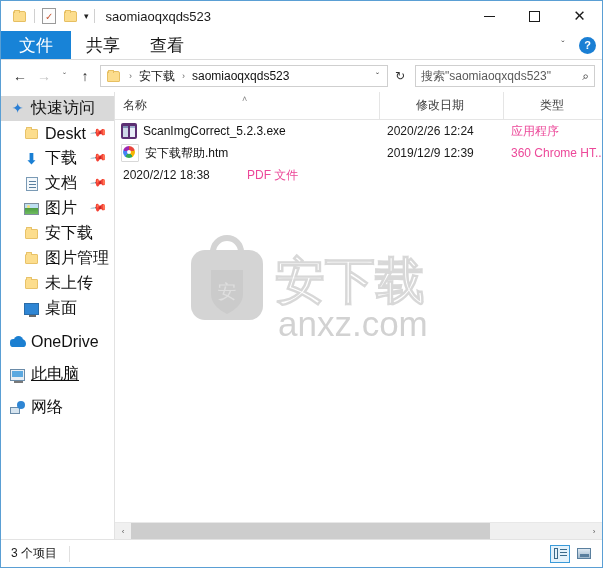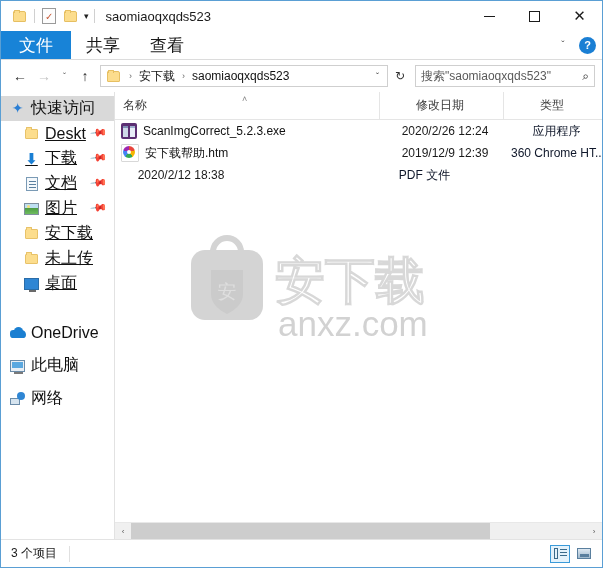--- a/index.html
+++ b/index.html
@@ -301,21 +301,21 @@
     padding-left: 14px;
     position: relative;
     font-size: 12px;
     color: #111;
     white-space: nowrap;
   }
   .sb-item.root { padding-left: 8px; }
   .sb-item.sel {
     background: #d9d9d9;
   }
-  .sb-item.indent { padding-left: 22px; text-decoration: underline; }
+  .sb-item.indent { padding-left: 22px; }
   .sb-ico {
     width: 17px;
     min-width: 17px;
     height: 15px;
     margin-right: 5px;
     position: relative;
     display: flex;
     align-items: center;
     justify-content: center;
   }
@@ -454,21 +454,20 @@
   }
 
   
   .filepane {
     flex: 1;
     display: flex;
     flex-direction: column;
     min-width: 0;
     position: relative;
     background: #ffffff;
-    text-align: center;
   }
   .colheader {
     height: 27px;
     min-height: 27px;
     display: flex;
     align-items: center;
     border-bottom: 1px solid #e5e5e5;
     position: relative;
     background: #ffffff;
   }
@@ -520,21 +519,21 @@
     min-width: 124px;
     padding-left: 8px;
     box-sizing: border-box;
     color: #1a1a1a;
     white-space: nowrap;
   }
   .cell-type {
     flex: 1;
     padding-left: 8px;
     box-sizing: border-box;
-    color: #0f172a;
+    color: #ec4899;
     white-space: nowrap;
     overflow: hidden;
   }
   .fico {
     width: 16px; min-width: 16px;
     height: 16px;
     margin-right: 6px;
     position: relative;
   }
   
@@ -824,43 +823,49 @@
         <span class="pin">📌</span>
       </div>
 
       <div class="sb-item indent">
         <span class="sb-ico">
             <span class="ico-folder"></span>
           </span>
         <span class="sb-label">安下载</span>
       </div>
 
-
       <div class="sb-item indent">
         <span class="sb-ico">
             <span class="ico-folder"></span>
           </span>
+        <span class="sb-label">图片管理</span>
+      </div>
+
+      <div class="sb-item indent">
+        <span class="sb-ico">
+            <span class="ico-folder"></span>
+          </span>
         <span class="sb-label">未上传</span>
       </div>
 
       <div class="sb-item indent">
         <span class="sb-ico">
             <span class="ico-desktop"></span>
           </span>
         <span class="sb-label">桌面</span>
       </div>
 
-      <div class="sb-item root" style="margin-top:24px;padding-left:8px;">
+      <div class="sb-item root" style="margin-top:8px;padding-left:8px;">
         <span class="sb-ico">
             <span class="ico-onedrive"></span>
           </span>
         <span class="sb-label">OneDrive</span>
       </div>
 
-      <div class="sb-item root" style="margin-top:8px;padding-left:8px;">
+      <div class="sb-item root" style="margin-top:8px;padding-left:8px;text-decoration:underline;">
         <span class="sb-ico">
             <span class="ico-pc"></span>
           </span>
         <span class="sb-label">此电脑</span>
       </div>
 
       <div class="sb-item root" style="margin-top:8px;padding-left:8px;">
         <span class="sb-ico">
             <span class="ico-net"></span>
           </span>

